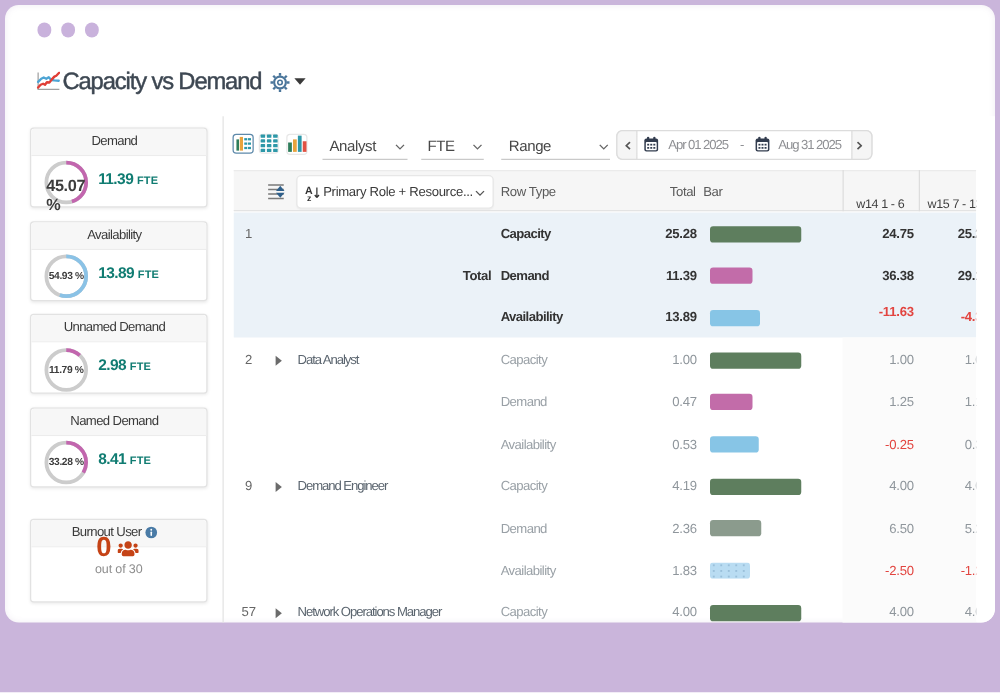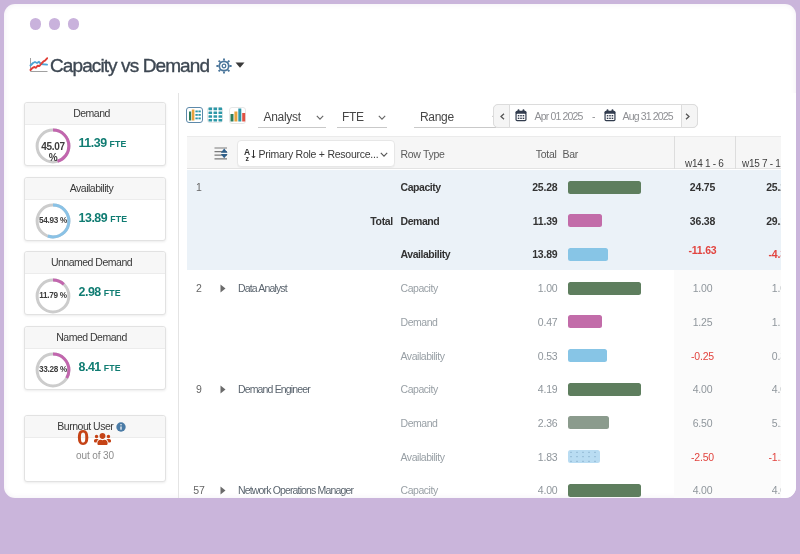--- a/index.html
+++ b/index.html
@@ -6,21 +6,21 @@
   #frame{position:relative;width:800px;height:554px;background:#cab5db;overflow:hidden;}
   #win{position:absolute;left:4px;top:4px;width:792px;height:494px;background:#fff;border-radius:11px;overflow:hidden;box-shadow:inset 0 0 5px rgba(130,100,160,0.12);text-decoration:underline;}
   .abs{position:absolute;}
   .dot{position:absolute;width:11.5px;height:11.5px;border-radius:50%;background:#c9b2dc;top:14.2px;}
   .card{position:absolute;left:20px;width:142px;background:#fff;border:1px solid #e2e2e2;border-radius:3px;box-sizing:border-box;box-shadow:0 1px 2.5px rgba(0,0,0,.08);}
   .card .hd{height:21px;background:#f7f7f7;border-bottom:1px solid #ececec;border-radius:3px 3px 0 0;text-align:center;font-size:10.5px;letter-spacing:-0.5px;color:#3a3a3a;line-height:21px;padding-right:7px;}
   .fte{font-weight:bold;color:#107c72;}
   .rowlabel{position:absolute;font-size:10.5px;letter-spacing:-0.45px;}
   .num{position:absolute;font-size:10.5px;letter-spacing:-0.2px;text-align:right;}
   .bar{position:absolute;height:13px;border-radius:2.5px;}
-  .wk{position:absolute;font-size:10.5px;letter-spacing:-0.2px;text-align:center;}
+  .wk{position:absolute;font-size:10.5px;letter-spacing:-0.2px;text-align:right;}
 </style></head><body>
 <div id="frame">
     <div id="win">
 
 <div class="dot" style="left:25.5px"></div>
 <div class="dot" style="left:44.5px"></div>
 <div class="dot" style="left:63.5px"></div>
 
 <svg class="abs" style="left:24.5px;top:53px" width="19" height="16" viewBox="0 0 19 16">
   <path d="M1.5 1 L1.5 14.5 L18.5 14.5" stroke="#a0a0a0" stroke-width="1" fill="none"></path>
@@ -51,21 +51,21 @@
         <path d="M0.5 0.5 L9.5 0.5 L5 5.8 Z" fill="#3a3a3a"></path>
       </svg>
 <div class="abs" style="left:174px;top:89px;width:1px;height:447px;background:#e4e4e4;"></div>
 <div class="card" style="top:98px;height:64px;">
 <div class="hd">Demand</div>
       </div>
 <svg class="abs" style="left:31px;top:124.30000000000001px" width="36" height="36" viewBox="0 0 36 36">
 <circle cx="18" cy="18" r="15.9" fill="none" stroke="#cccccc" stroke-width="3"></circle>
 <circle cx="18" cy="18" r="15.9" fill="none" stroke="#c266ae" stroke-width="3" stroke-dasharray="45.03 54.88" transform="rotate(-90 18 18)"></circle>
 </svg>
-<div class="abs" style="left:33px;top:137.3px;width:32px;text-align:center;font-size:10px;letter-spacing:-0.3px;font-weight:bold;color:#3d3d3d;">45.07 %</div>
+<div class="abs" style="left:33px;top:137.3px;width:32px;font-size:13px;letter-spacing:-0.3px;font-weight:bold;color:#3d3d3d;">45.07 %</div>
 <div class="abs" style="left:74.5px;top:132.2px;font-size:12.4px;letter-spacing:-0.45px;"><span class="fte">11.39</span> <span class="fte" style="font-size:8.8px;letter-spacing:0.1px;">FTE</span></div>
 <div class="card" style="top:172.6px;height:64px;">
 <div class="hd">Availability</div>
       </div>
 <svg class="abs" style="left:31px;top:198.89999999999998px" width="36" height="36" viewBox="0 0 36 36">
 <circle cx="18" cy="18" r="15.9" fill="none" stroke="#cccccc" stroke-width="3"></circle>
 <circle cx="18" cy="18" r="15.9" fill="none" stroke="#8ac2e6" stroke-width="3" stroke-dasharray="54.88 45.03" transform="rotate(-90 18 18)"></circle>
 </svg>
 <div class="abs" style="left:33px;top:211.89999999999998px;width:32px;text-align:center;font-size:8.2px;letter-spacing:-0.3px;font-weight:bold;color:#3d3d3d;">54.93 %</div>
 <div class="abs" style="left:74.5px;top:206.8px;font-size:12.4px;letter-spacing:-0.45px;"><span class="fte">13.89</span> <span class="fte" style="font-size:8.8px;letter-spacing:0.1px;">FTE</span></div>
@@ -137,21 +137,21 @@
         <svg class="abs" style="right:1.5px;top:9px" width="8" height="5" viewBox="0 0 10 6">
           <path d="M1 1 L5 5 L9 1" stroke="#666" stroke-width="1.4" fill="none"></path>
         </svg>
       </div>
 <div class="abs" style="left:333px;top:102px;width:50px;height:21px;border-bottom:1px solid #c9c9c9;">
         <div class="abs" style="left:5px;top:3.5px;font-size:12px;letter-spacing:-0.3px;color:#474747;">FTE</div>
         <svg class="abs" style="right:1.5px;top:9px" width="8" height="5" viewBox="0 0 10 6">
           <path d="M1 1 L5 5 L9 1" stroke="#666" stroke-width="1.4" fill="none"></path>
         </svg>
       </div>
-<div class="abs" style="left:410px;top:102px;width:87px;height:21px;border-bottom:1px solid #c9c9c9;text-align:right;">
+<div class="abs" style="left:397px;top:102px;width:87px;height:21px;border-bottom:1px solid #c9c9c9;text-align:right;">
         <div class="abs" style="left:6px;top:3.5px;font-size:12px;letter-spacing:-0.3px;color:#474747;">Range</div>
         <svg class="abs" style="right:1.5px;top:9px" width="8" height="5" viewBox="0 0 10 6">
           <path d="M1 1 L5 5 L9 1" stroke="#666" stroke-width="1.4" fill="none"></path>
         </svg>
       </div>
 <div class="abs" style="left:489.3px;top:100.3px;width:205px;height:23.5px;background:#fff;border:1px solid #dcdcdc;border-radius:5px;box-sizing:border-box;"></div>
 <div class="abs" style="left:489.3px;top:100.3px;width:17px;height:23.5px;background:#f5f5f5;border:1px solid #dcdcdc;border-radius:5px 0 0 5px;box-sizing:border-box;"></div>
 <div class="abs" style="left:677px;top:100.3px;width:17.3px;height:23.5px;background:#f5f5f5;border:1px solid #dcdcdc;border-radius:0 5px 5px 0;box-sizing:border-box;"></div>
 <svg class="abs" style="left:496px;top:108.5px" width="5" height="7" viewBox="0 0 5 7">
         <path d="M4 0.7 L1 3.5 L4 6.3" stroke="#555" stroke-width="1.3" fill="none"></path>

